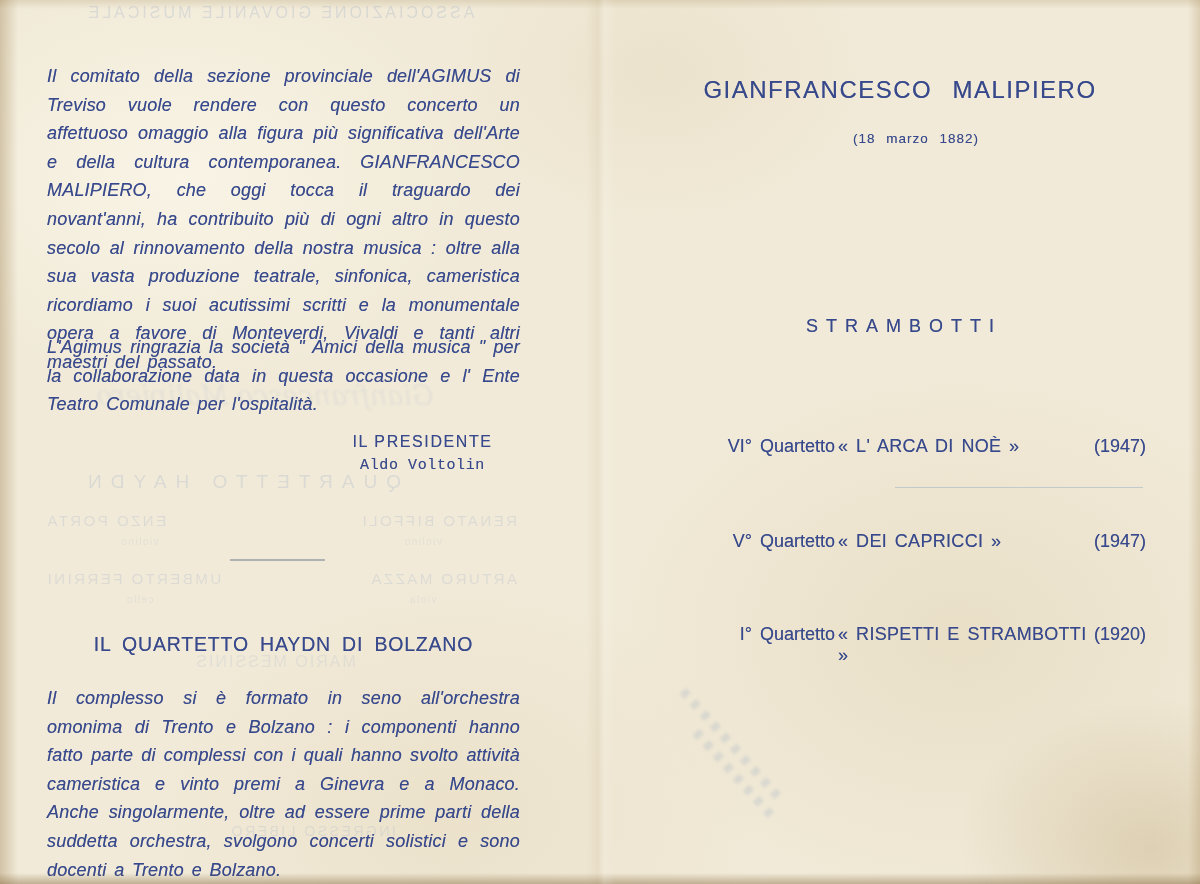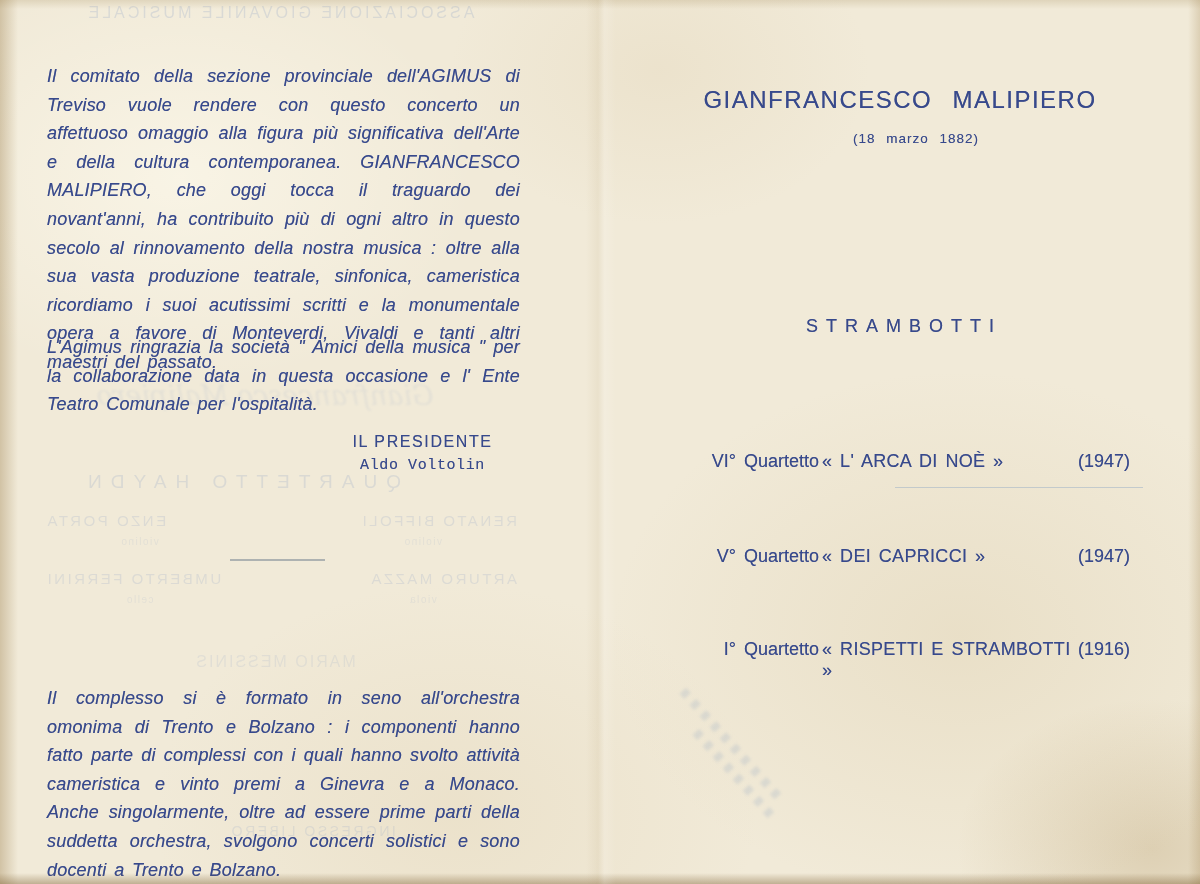--- a/index.html
+++ b/index.html
@@ -59,35 +59,35 @@
     position:absolute;left:47px;top:633px;width:473px;
     margin:0;text-align:center;font-weight:400;
     font-size:19.5px;letter-spacing:.8px;word-spacing:5px;
     text-shadow:0 0 .6px rgba(46,63,128,.6);
   }
 
   .divider-line{position:absolute;left:230px;top:559px;width:95px;height:2px;
     background:rgba(108,122,138,.5);filter:blur(.4px);}
 
   
-  .rp-title{position:absolute;left:0;top:86px;width:100%;margin:0;text-align:center;
+  .rp-title{position:absolute;left:0;top:76px;width:100%;margin:0;text-align:center;
     font-weight:400;font-size:24px;letter-spacing:1.5px;word-spacing:12px;
     text-shadow:0 0 .6px rgba(46,63,128,.6);}
   .rp-birth{position:absolute;left:16px;top:131px;width:100%;text-align:center;
     font-size:13.5px;letter-spacing:1px;word-spacing:6px;
     text-shadow:0 0 .4px rgba(55,73,140,.5);}
   .rp-present{position:absolute;left:0;top:186px;width:100%;text-align:center;
     font-size:18.5px;letter-spacing:.3px;word-spacing:6px;
     text-shadow:0 0 .5px rgba(55,73,140,.55);}
   .rp-program-heading{position:absolute;left:0;top:316px;width:100%;text-align:center;
     font-size:18px;letter-spacing:8px;text-indent:8px;
     text-shadow:0 0 .5px rgba(46,63,128,.6);}
 
-  .prog-row{position:absolute;left:100px;width:430px;display:flex;align-items:baseline;
-    font-size:18px;text-shadow:0 0 .5px rgba(55,73,140,.55);margin-top:15px;}
+  .prog-row{position:absolute;left:116px;width:430px;display:flex;align-items:baseline;
+    font-size:18px;text-shadow:0 0 .5px rgba(55,73,140,.55);}
   .prog-row-1{top:436px;}
   .prog-row-2{top:531px;}
   .prog-row-3{top:624px;}
   .prog-num{width:36px;text-align:right;flex:none;}
   .prog-genre{width:74px;margin-left:8px;flex:none;}
   .prog-title{flex:1;margin-left:4px;word-spacing:2.5px;letter-spacing:.3px;}
   .prog-year{flex:none;min-width:56px;text-align:right;}
 
   .hairline{position:absolute;left:295px;top:487px;width:248px;height:1px;
     background:rgba(130,160,195,.40);}
@@ -153,20 +153,21 @@
     <p class="body-text ink p-intro">Il comitato della sezione provinciale dell'AGIMUS di Treviso vuole rendere con questo concerto un affettuoso omaggio alla figura più significativa dell'Arte e della cultura contemporanea. GIANFRANCESCO MALIPIERO, che oggi tocca il traguardo dei novant'anni, ha contribuito più di ogni altro in questo secolo al rinnovamento della nostra musica : oltre alla sua vasta produzione teatrale, sinfonica, cameristica ricordiamo i suoi acutissimi scritti e la monumentale opera a favore di Monteverdi, Vivaldi e tanti altri maestri del passato.</p>
     <p class="body-text ink p-thanks">L'Agimus ringrazia la società " Amici della musica " per la collaborazione data in questa occasione e l' Ente Teatro Comunale per l'ospitalità.</p>
 
     <div class="signature ink">
       <div class="sig-role">IL PRESIDENTE</div>
       <div class="sig-name">Aldo Voltolin</div>
     </div>
 
     <div class="divider-line"></div>
 
+    <h2 class="section-heading ink">IL QUARTETTO HAYDN DI BOLZANO</h2>
 
     <p class="body-text ink p-quartet">Il complesso si è formato in seno all'orchestra omonima di Trento e Bolzano : i componenti hanno fatto parte di complessi con i quali hanno svolto attività cameristica e vinto premi a Ginevra e a Monaco. Anche singolarmente, oltre ad essere prime parti della suddetta orchestra, svolgono concerti solistici e sono docenti a Trento e Bolzano.</p>
   </div>
 
   <div class="page page-right">
 
     <h1 class="rp-title ink">GIANFRANCESCO MALIPIERO</h1>
     <div class="rp-birth ink">(18 marzo 1882)</div>
 
     <div class="rp-program-heading ink">STRAMBOTTI</div>
@@ -184,21 +185,21 @@
       <span class="prog-num">V°</span>
       <span class="prog-genre">Quartetto</span>
       <span class="prog-title">« DEI CAPRICCI »</span>
       <span class="prog-year">(1947)</span>
     </div>
 
     <div class="prog-row prog-row-3 ink">
       <span class="prog-num">I°</span>
       <span class="prog-genre">Quartetto</span>
       <span class="prog-title">« RISPETTI E STRAMBOTTI »</span>
-      <span class="prog-year">(1916)</span>
+      <span class="prog-year">(1920)</span>
     </div>
 
     <div class="ghost-stamp stamp-a"></div>
     <div class="ghost-stamp stamp-b"></div>
   </div>
 
   <div class="edge edge-left"></div>
   <div class="edge edge-right"></div>
   <div class="edge edge-top"></div>
   <div class="edge edge-bottom"></div>

